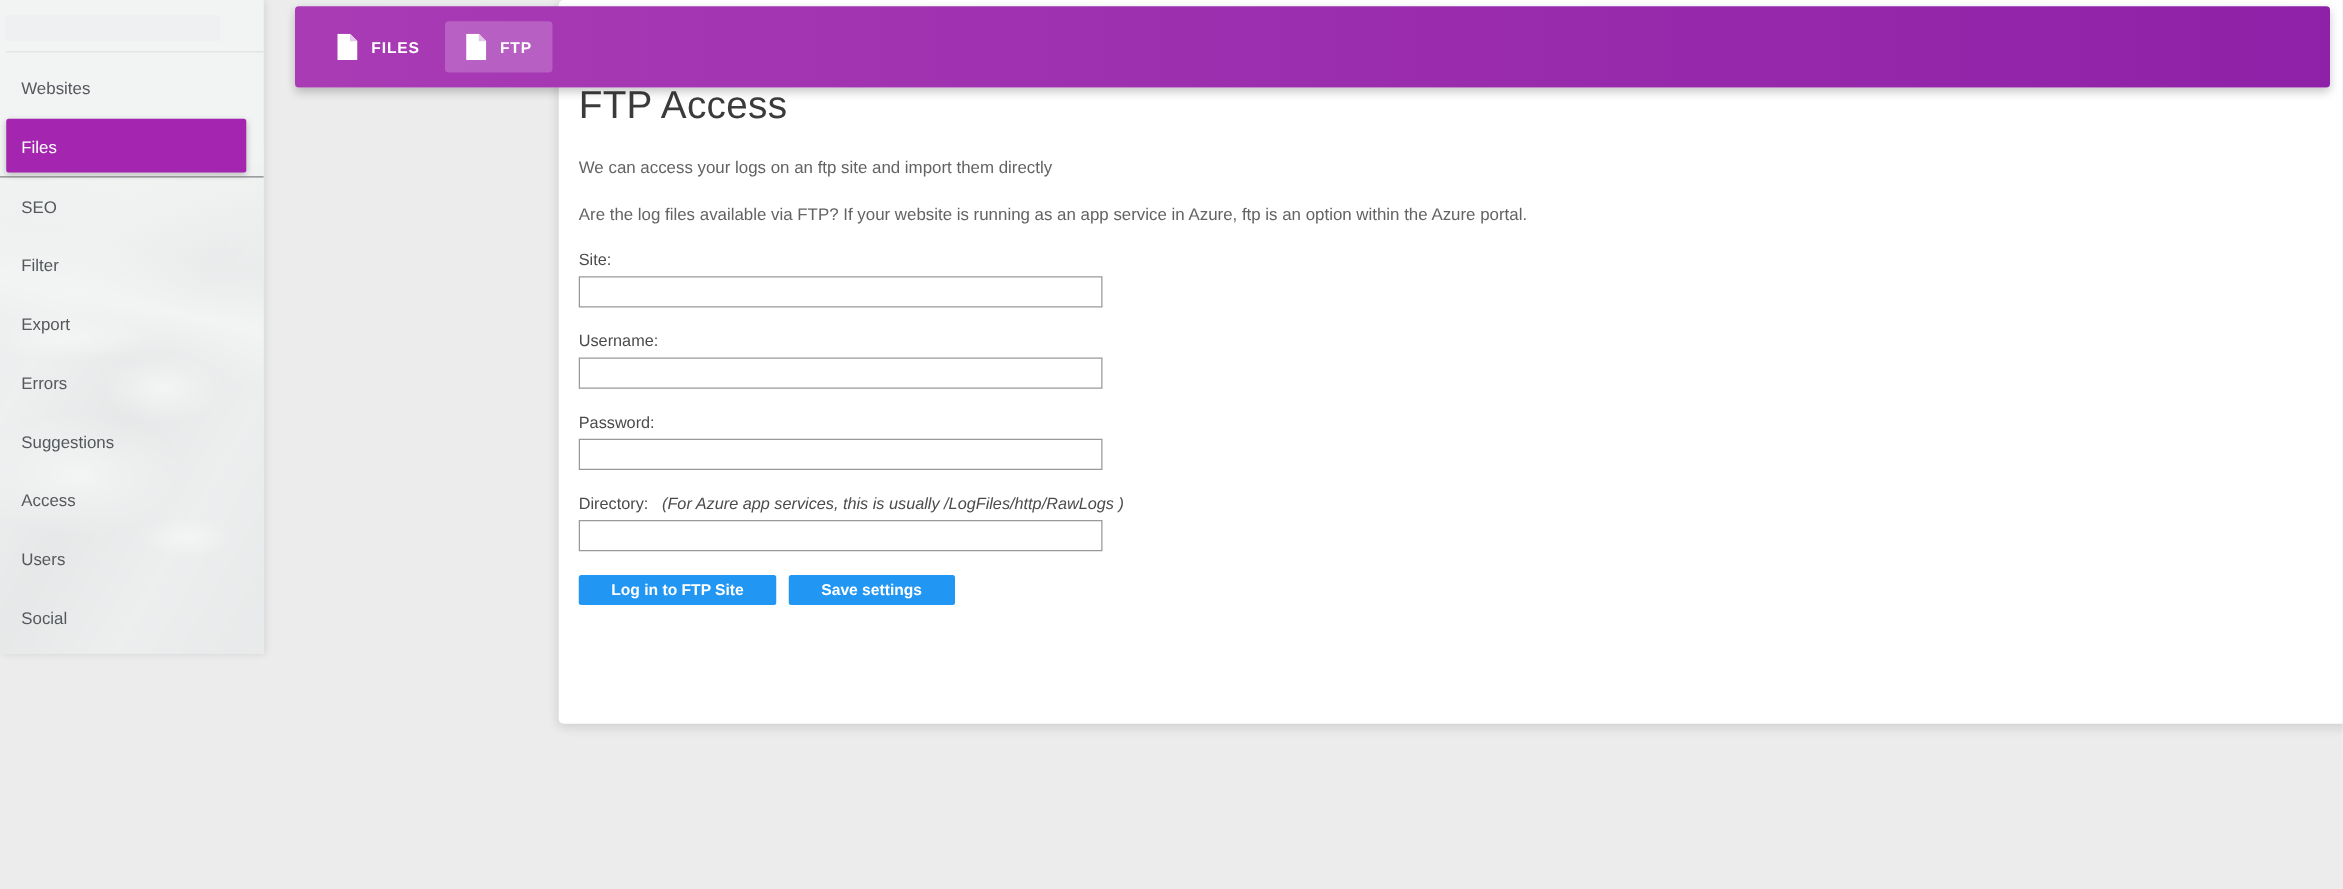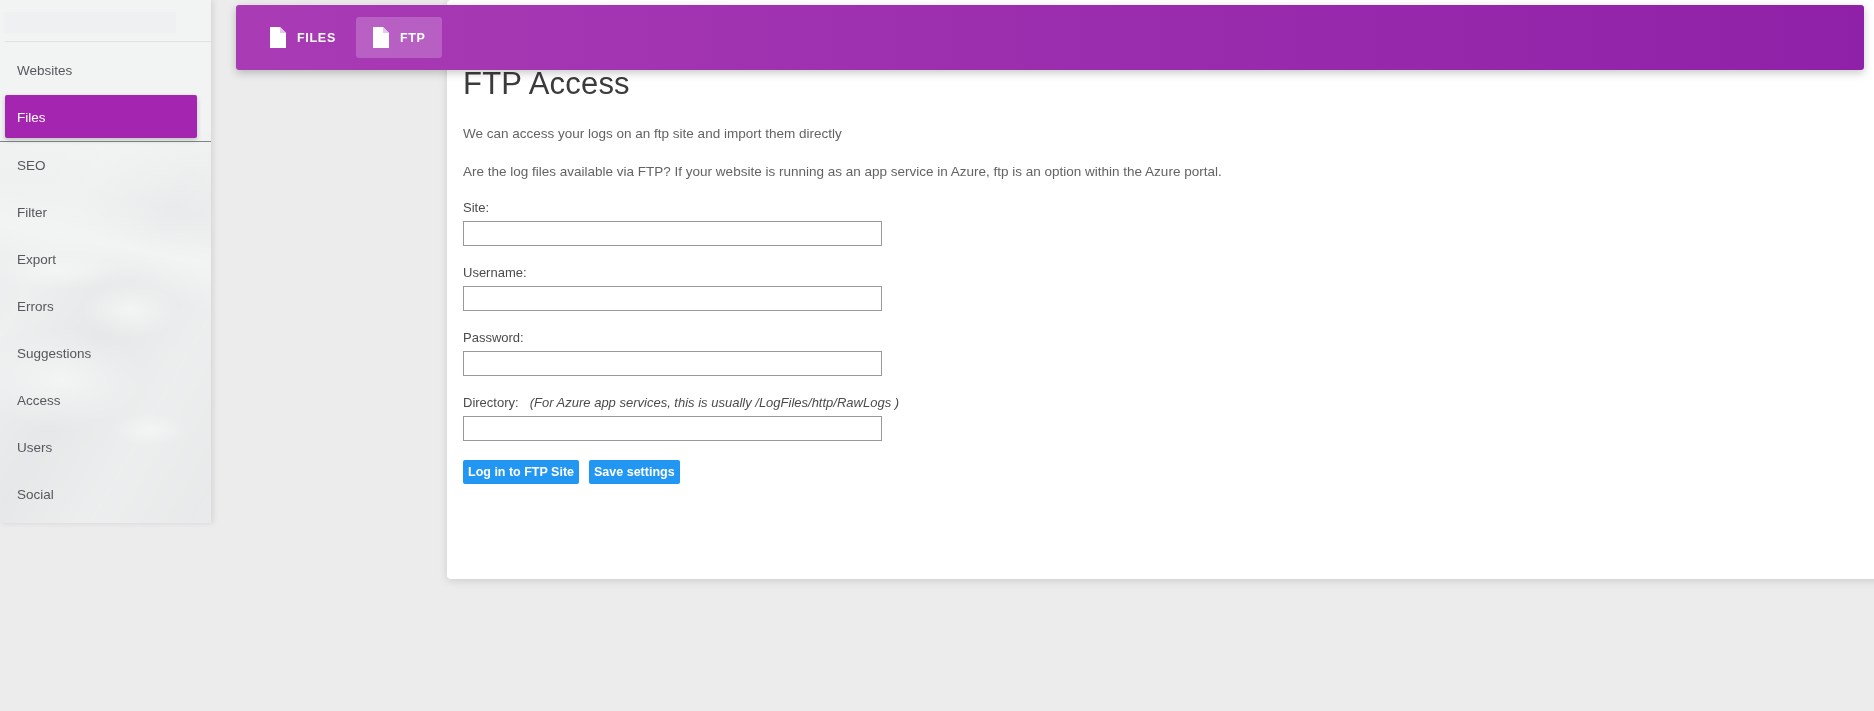--- a/index.html
+++ b/index.html
@@ -256,21 +256,21 @@
   }
   .btn {
     background: #2196f3;
     color: #ffffff;
     border: none;
     border-radius: 2px;
     font-family: "Liberation Sans", sans-serif;
     font-size: 12.5px;
     font-weight: bold;
     height: 24px;
-    padding: 0 5px;
+    padding: 0 26px;
     cursor: pointer;
     line-height: 24px;
   }
 </style>
 </head>
 <body>
 
 <div id="app">
 
   <nav id="sidebar">

